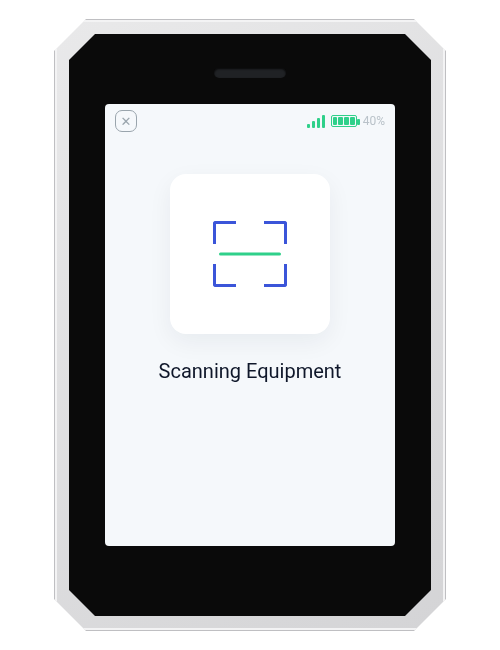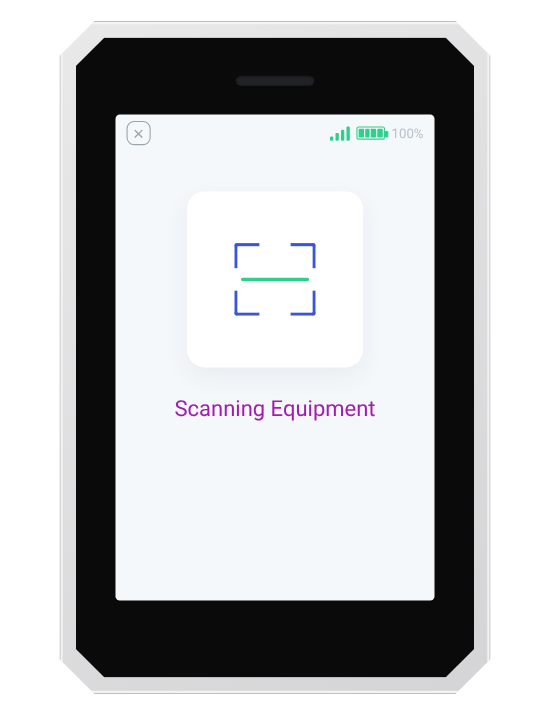--- a/index.html
+++ b/index.html
@@ -75,21 +75,21 @@
   .reticle{position:relative;width:74px;height:66px;}
   .corner{position:absolute;width:20px;height:20px;border:3px solid #3b55d9;}
   .corner.tl{left:0;top:0;border-right:none;border-bottom:none;border-top-left-radius:3px;}
   .corner.tr{right:0;top:0;border-left:none;border-bottom:none;border-top-right-radius:3px;}
   .corner.bl{left:0;bottom:0;border-right:none;border-top:none;border-bottom-left-radius:3px;}
   .corner.br{right:0;bottom:0;border-left:none;border-top:none;border-bottom-right-radius:3px;}
   .scanline{position:absolute;left:6px;right:6px;top:50%;height:3px;background:#2fd08a;border-radius:2px;transform:translateY(-50%);}
 
   .title{
     position:absolute;left:0;right:0;top:255px;text-align:center;
-    font-size:20px;color:#a21caf;font-weight:400;
+    font-size:20px;color:#0f172a;font-weight:400;
   }
 </style>
 </head>
 <body>
 
 <div class="stage">
   <div class="device">
     <div class="device-inner">
       <div class="speaker"></div>
 
@@ -105,21 +105,21 @@
                 <span></span>
                 <span></span>
                 <span></span>
             </div>
             <div class="battery">
               <i></i>
                 <i></i>
                 <i></i>
                 <i></i>
             </div>
-            <span class="pct">100%</span>
+            <span class="pct">40%</span>
           </div>
         </div>
 
         <div class="scan-card">
           <div class="reticle">
             <div class="corner tl"></div>
             <div class="corner tr"></div>
             <div class="corner bl"></div>
             <div class="corner br"></div>
             <div class="scanline"></div>

